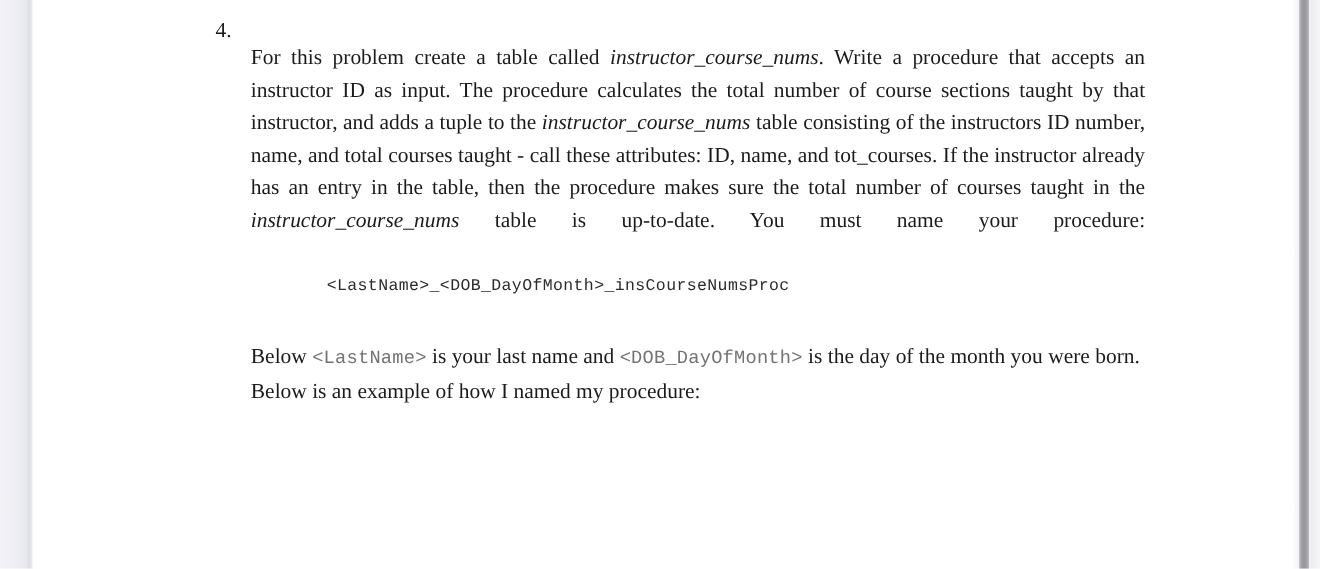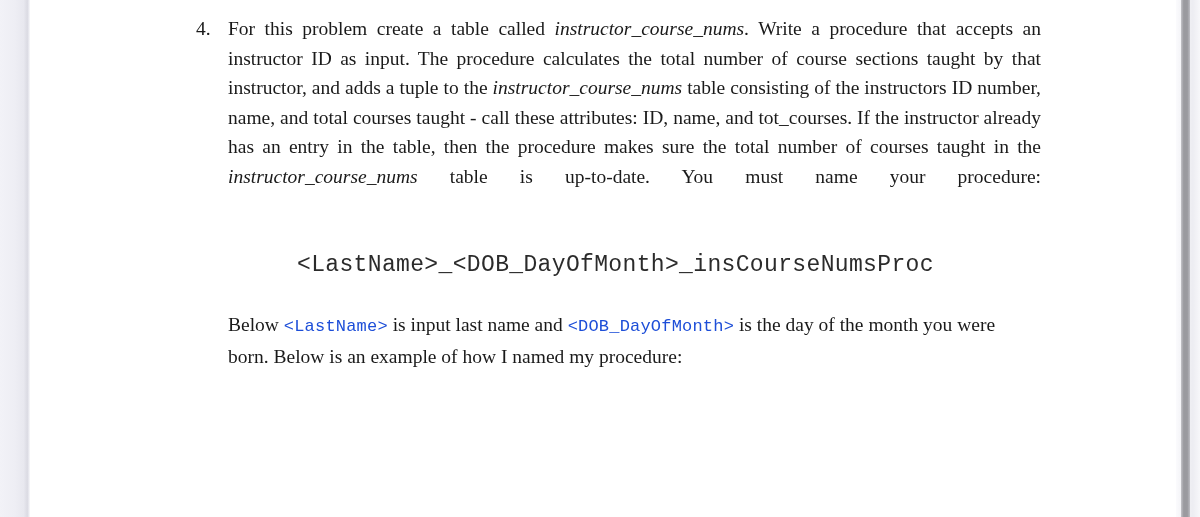--- a/index.html
+++ b/index.html
@@ -94,20 +94,21 @@
     flex: 0 0 32px;
     font-size: 19.5px;
     line-height: 29.6px;
     color: #1a1a1a;
     text-align: left;
   }
 
   .problem-body {
     flex: 1 1 auto;
     min-width: 0;
+    margin-top: 24px;
   }
 
   p.para {
     margin: 0;
     font-size: 19.5px;
     line-height: 29.6px;
     color: #1a1a1a;
     text-align: justify;
     text-justify: inter-word;
     -webkit-hyphens: none;
@@ -125,29 +126,29 @@
   }
 
   .it {
     font-style: italic;
   }
 
   .mono {
     font-family: "Liberation Mono", "DejaVu Sans Mono", monospace;
     font-size: 17px;
     letter-spacing: 0.2px;
-    color: #1d4ed8;
+    color: #737373;
     white-space: pre;
   }
 
   .code-line {
     margin: 0;
     padding: 0;
     font-family: "Liberation Mono", "DejaVu Sans Mono", monospace;
-    font-size: 23px;
+    font-size: 15px;
     letter-spacing: 0.35px;
     color: #2b2b2b;
     white-space: pre;
   }
 
   .code-block-1 {
     position: absolute;
     left: 267px;
     top: 252px;
   }
@@ -189,21 +190,21 @@
           <p class="para justified"><span>For this problem create a table called </span><span class="it">instructor_course_nums</span><span>. Write a procedure that accepts an instructor ID as input.  The procedure calculates the total number of course sections taught by that instructor, and adds a tuple to the </span><span class="it">instructor_course_nums</span><span> table consisting of the instructors ID number, name, and total courses taught - call these attributes: ID, name, and tot_courses.  If the instructor already has an entry in the table, then the procedure makes sure the total number of courses taught in the </span><span class="it">instructor_course_nums</span><span> table is up-to-date.  You must name your procedure:</span></p>
         </div>
       </div>
     </div>
 
     <div class="code-block-1">
       <div class="code-line">&lt;LastName&gt;_&lt;DOB_DayOfMonth&gt;_insCourseNumsProc</div>
     </div>
 
     <div class="where-para">
-      <p><span>Below </span><span class="mono">&lt;LastName&gt;</span><span> is input last name and </span><span class="mono">&lt;DOB_DayOfMonth&gt;</span><span> is the day of the month you were born.  Below is an example of how I named my procedure:</span></p>
+      <p><span>Below </span><span class="mono">&lt;LastName&gt;</span><span> is your last name and </span><span class="mono">&lt;DOB_DayOfMonth&gt;</span><span> is the day of the month you were born.  Below is an example of how I named my procedure:</span></p>
     </div>
 
 
   </div>
 
   <div class="scrollbar">
     <div class="scrollbar-track"></div>
     <div class="scrollbar-thumb"></div>
   </div>
 

